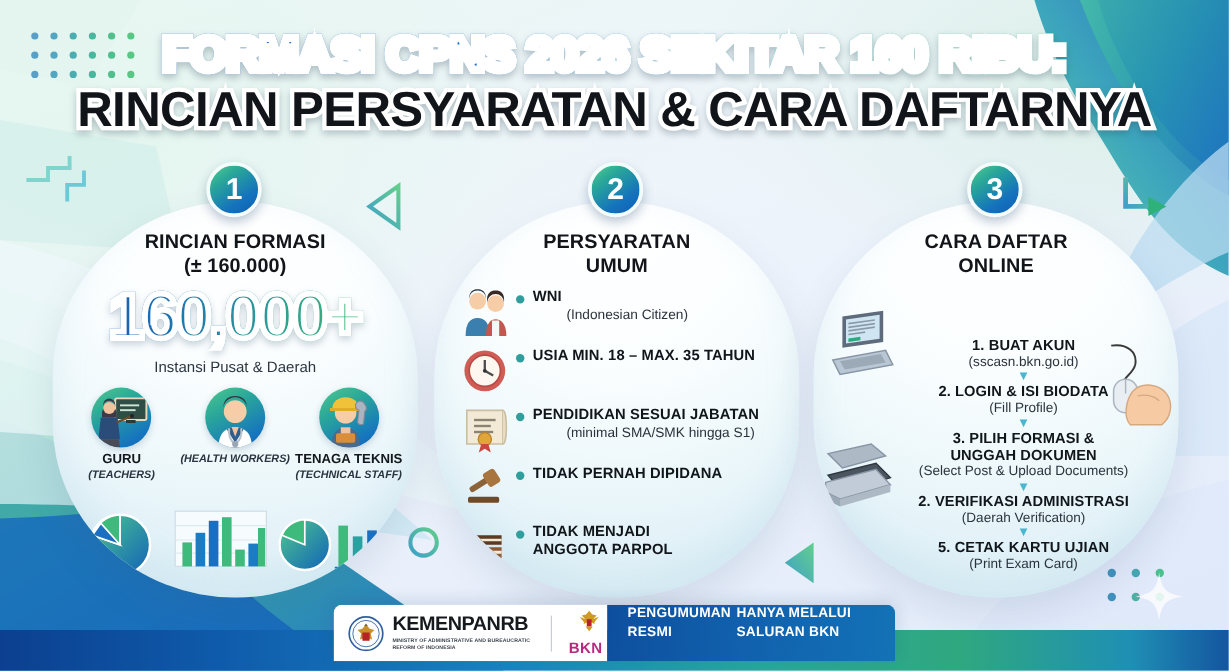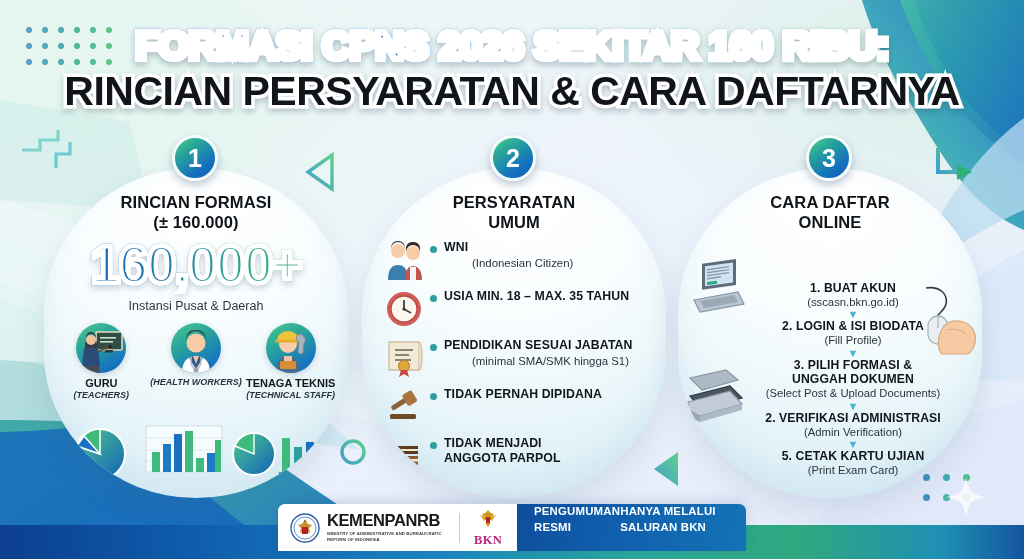--- a/index.html
+++ b/index.html
@@ -118,31 +118,31 @@
   .arrow-d { color: #4ab7cf; font-size: 11px; line-height: 8px; margin: 1px 0; }
 
   
   .footer {
     position: absolute; left: 278px; top: 504px; width: 468px; height: 47px;
     border-radius: 7px 7px 0 0; display: flex; overflow: hidden;
     box-shadow: 0 -3px 12px rgba(40,70,110,.16);
   }
   .footer .left {
     background: #ffffff; display: flex; align-items: center; gap: 7px;
-    padding: 0 15px 0 12px; flex: none;
+    padding: 0 4px 0 12px; flex: none;
   }
   .footer .right {
     flex: 1; background: linear-gradient(95deg,#0d4f9e 0%,#1160ad 45%,#1372b6 100%);
     display: flex; flex-direction: row; justify-content: center; padding-left: 17px; color: #fff;
   }
   .footer .right div { font-size: 11.4px; font-weight: 700; line-height: 1.36; letter-spacing: .2px; }
   .kname { font-size: 16.5px; font-weight: 700; color: #16191d; letter-spacing: -0.4px; line-height: 1; }
   .ksub { font-size: 4.3px; font-weight: 700; color: #3a424b; line-height: 1.35; letter-spacing: .1px; max-width: 118px; margin-top: 2px; text-transform: uppercase; }
   .vsep { width: 1px; height: 30px; background: #c6ccd4; margin: 0 7px; flex: none; }
-  .bkn { text-align: center; font-family: Liberation Serif, serif; }
+  .bkn { text-align: right; }
   .bkn .bl { font-size: 12.5px; font-weight: 700; color: #b7287f; letter-spacing: .3px; line-height: 1; margin-top: 1px; }
   .footerbar-bg {
     position: absolute; left: 0; right: 0; bottom: 0; height: 34px;
     background: linear-gradient(90deg,#0c3f8f 0%,#0f5bab 18%,#1a85c2 42%,#2aa79b 62%,#2fa87f 78%,#1f8fb4 92%,#14559f 100%);
   }
 </style>
 </head>
 <body>
 
 <div id="stage">
@@ -518,21 +518,21 @@
       </div>
       <div class="arrow-d">▼</div>
       <div class="step">
         <div class="main" style="white-space:pre-line">3. PILIH FORMASI &amp;
 UNGGAH DOKUMEN</div>
         <div class="sub">(Select Post &amp; Upload Documents)</div>
       </div>
       <div class="arrow-d">▼</div>
       <div class="step">
         <div class="main">2. VERIFIKASI ADMINISTRASI</div>
-        <div class="sub">(Admin Verification)</div>
+        <div class="sub">(Daerah Verification)</div>
       </div>
       <div class="arrow-d">▼</div>
       <div class="step">
         <div class="main">5. CETAK KARTU UJIAN</div>
         <div class="sub">(Print Exam Card)</div>
       </div>
     </div>
   </div>
   <div class="badge b3">3</div>
 

